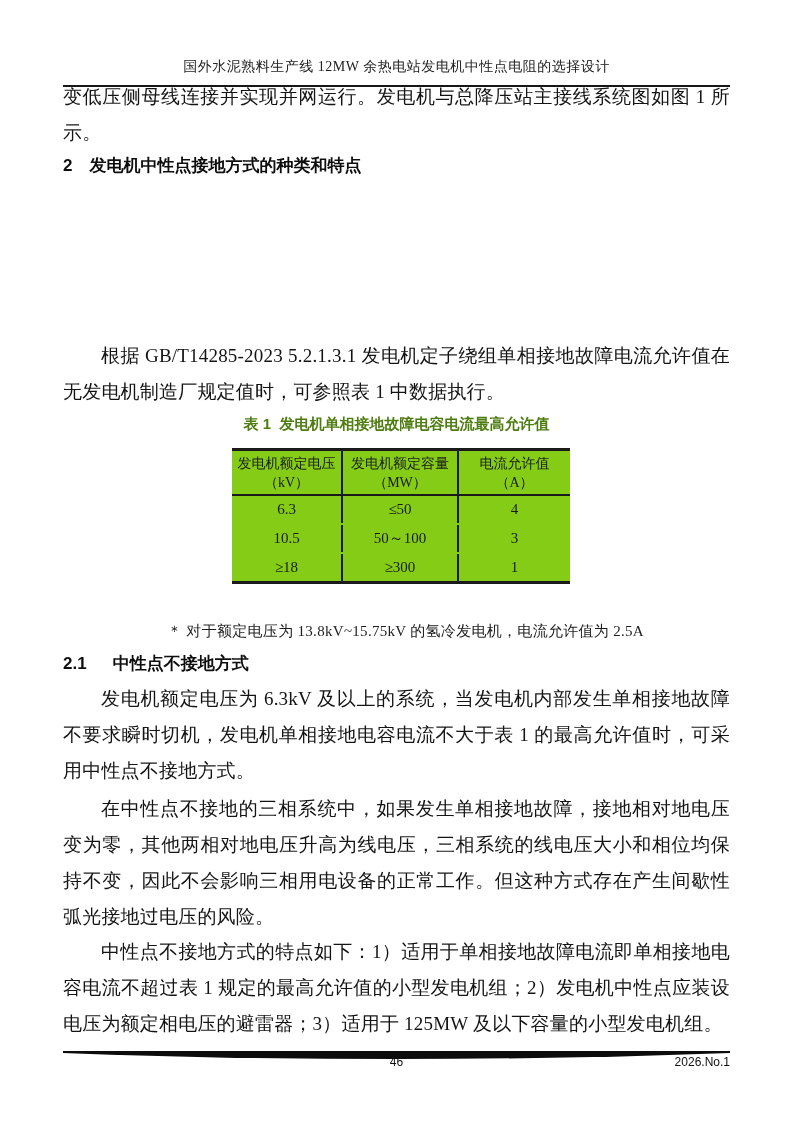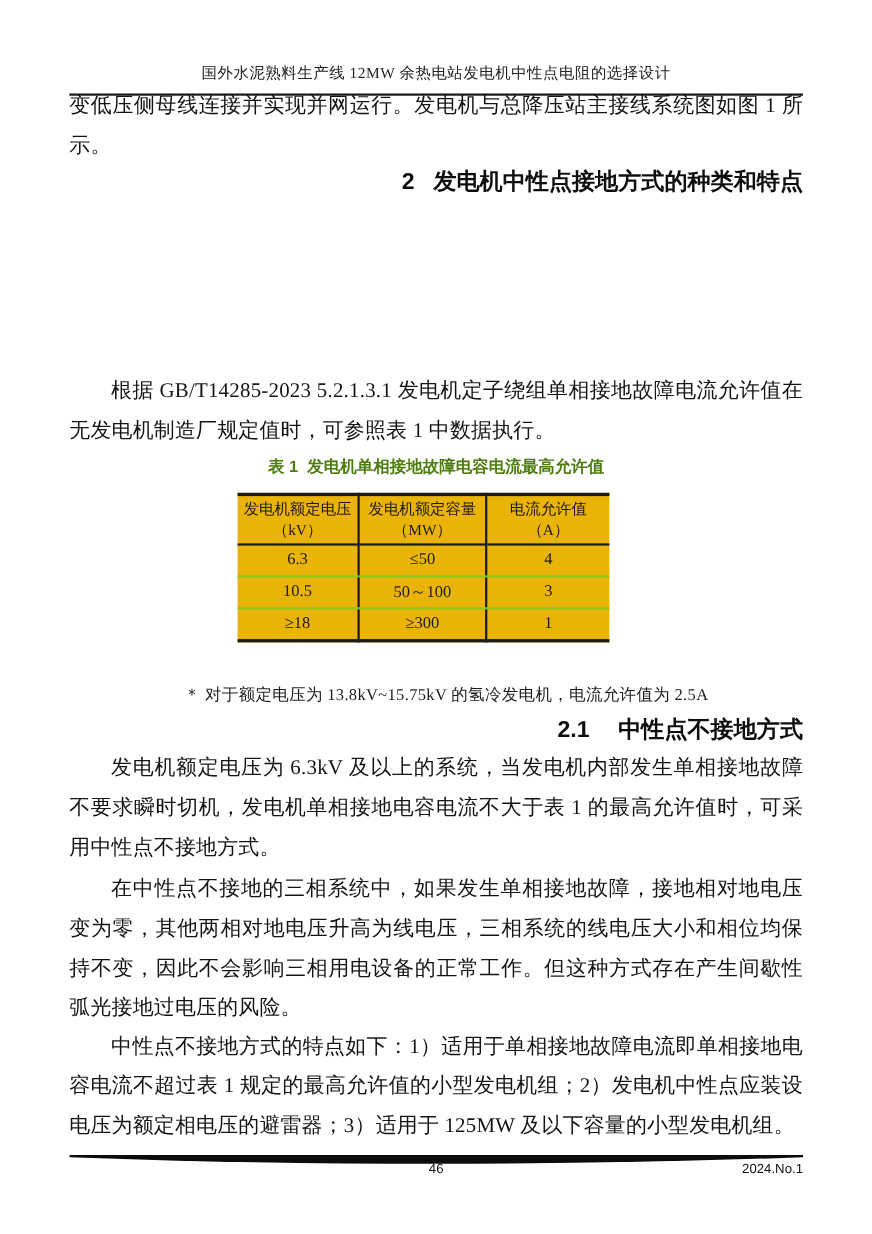--- a/index.html
+++ b/index.html
@@ -25,38 +25,37 @@
     position:absolute;left:63px;width:667px;
     font-size:19px;line-height:36px;
     text-align:justify;color:#141414;
     letter-spacing:0.2px;
   }
   .para.indent{text-indent:2em;}
   
   .sec-heading{
     position:absolute;left:63px;width:667px;
     font-family:"Liberation Sans","DejaVu Sans",sans-serif;
-    font-weight:bold;font-size:21px;color:#0e0e0e;line-height:30px;
+    font-weight:bold;font-size:17px;color:#0e0e0e;line-height:30px;
     white-space:nowrap;
-    text-align:right;
   }
   .sec-heading .sec-no{display:inline-block;}
   .sec-heading .gap-wide{margin-right:17px;}
   .sec-heading .gap-narrow{margin-right:26px;}
   
   .table-caption{
     position:absolute;top:415px;left:63px;width:667px;
     text-align:center;
     font-family:"Liberation Sans","DejaVu Sans",sans-serif;
     font-weight:bold;font-size:15px;color:#4d7c0f;
     white-space:pre;
   }
   .tbl-wrap{
-    position:absolute;top:448px;left:216px;width:338px;
-    background:#eab308;
+    position:absolute;top:448px;left:232px;width:338px;
+    background:#84cc16;
   }
   table.data-table{
     width:338px;border-collapse:collapse;table-layout:fixed;
     border-top:3px solid #1a1a1a;border-bottom:3px solid #1a1a1a;
     font-size:14px;color:#1a1a1a;
   }
   table.data-table col.c1{width:110px;}
   table.data-table col.c2{width:116px;}
   table.data-table col.c3{width:112px;}
   table.data-table th,
@@ -155,16 +154,16 @@
 
   <div class="para indent" style="top:934px;">中性点不接地方式的特点如下：1）适用于单相接地故障电流即单相接地电容电流不超过表 1 规定的最高允许值的小型发电机组；2）发电机中性点应装设电压为额定相电压的避雷器；3）适用于 125MW 及以下容量的小型发电机组。</div>
 
   <div class="footer-rule">
     <svg width="667" height="10" viewBox="0 0 667 10" xmlns="http://www.w3.org/2000/svg">
       <path d="M0,1 L667,1 L667,3 Q510,9 333,9 Q160,9 0,3 Z" fill="#0c0c0c"></path>
     </svg>
   </div>
   <div class="footer-row">
     <span class="page-number">46</span>
-    <span class="issue-label">2024.No.1</span>
+    <span class="issue-label">2026.No.1</span>
   </div>
 
 </div>
 
 </body></html>

